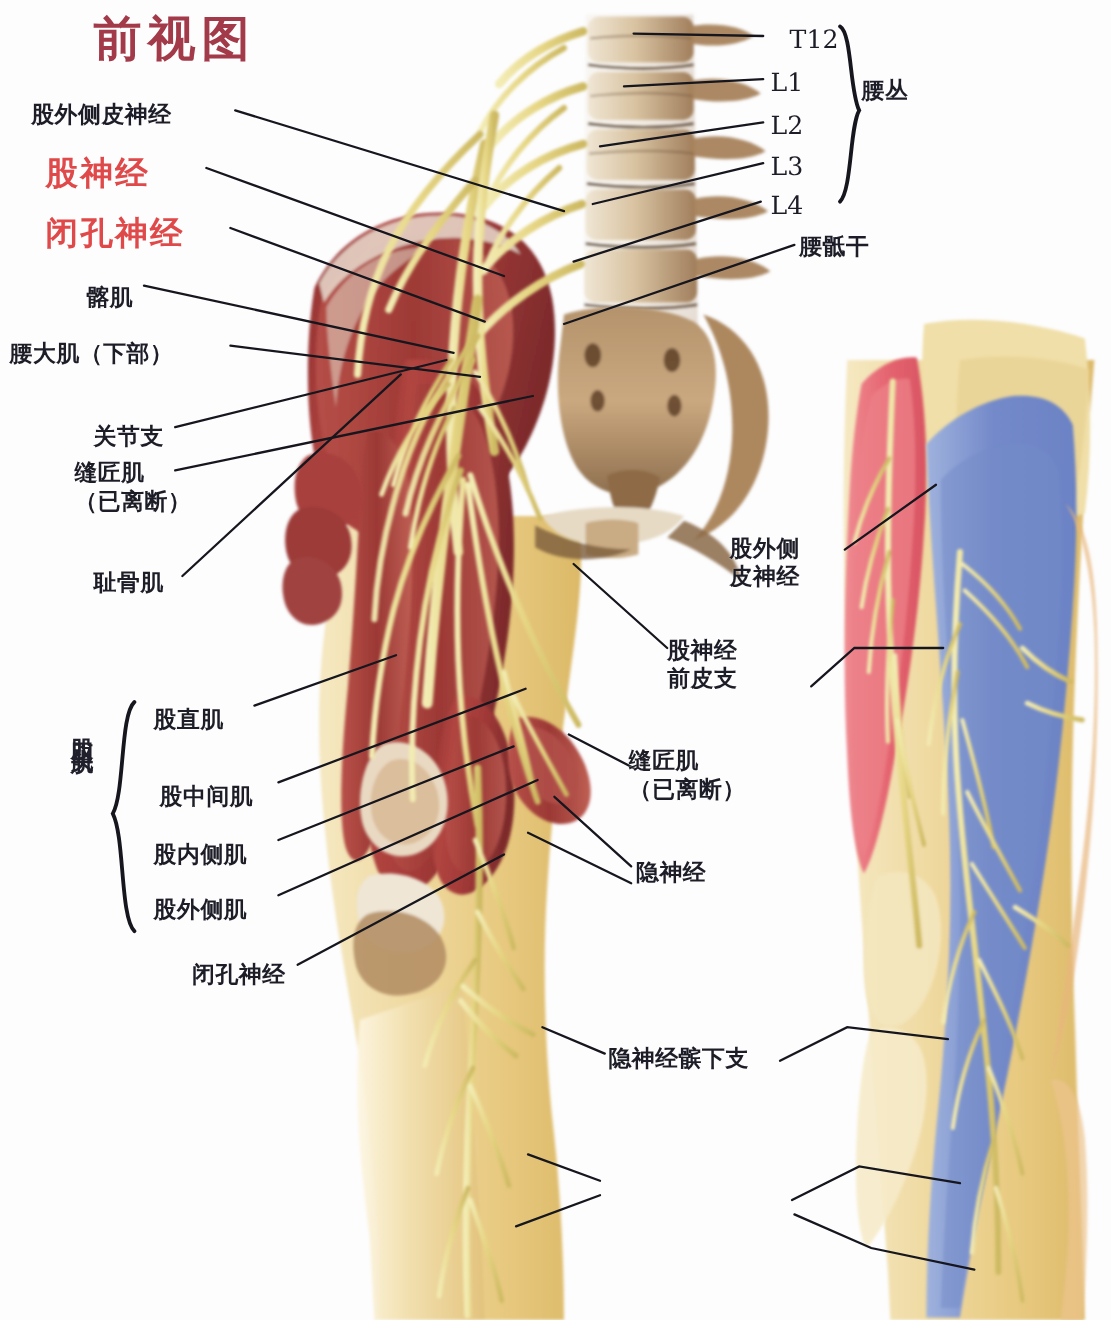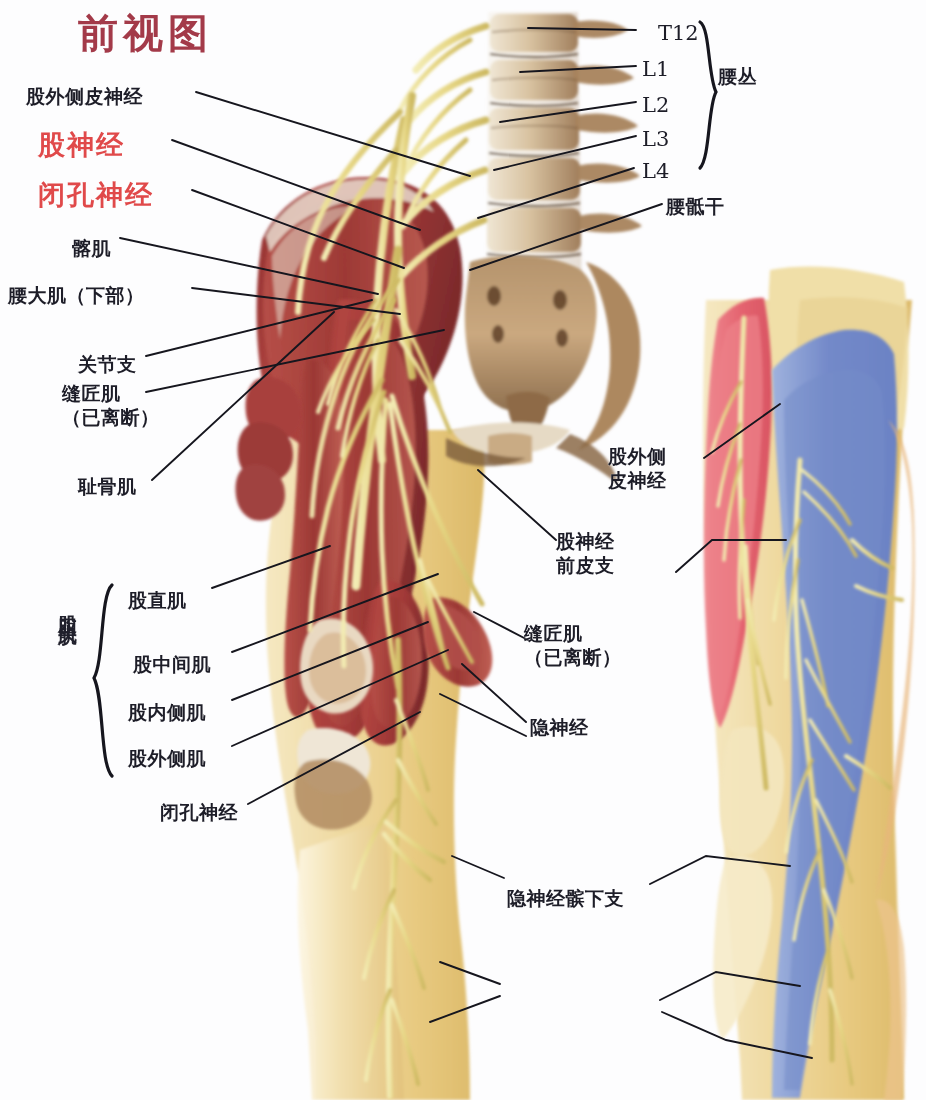--- a/index.html
+++ b/index.html
@@ -505,16 +505,16 @@
 前皮支</span>
   </div>
 
   <div class="lbl blk ctr" style="left:524px;top:623px;">
     <span style="white-space:pre-line;">缝匠肌
 （已离断）</span>
   </div>
 
   <div class="lbl blk" style="left:530px;top:715px;">隐神经</div>
 
-  <div class="lbl blk" style="left:507px;top:870px;margin-top:16px;">隐神经髌下支</div>
+  <div class="lbl blk" style="left:507px;top:870px;">隐神经髌下支</div>
 
 
 </div>
 
 </body></html>

